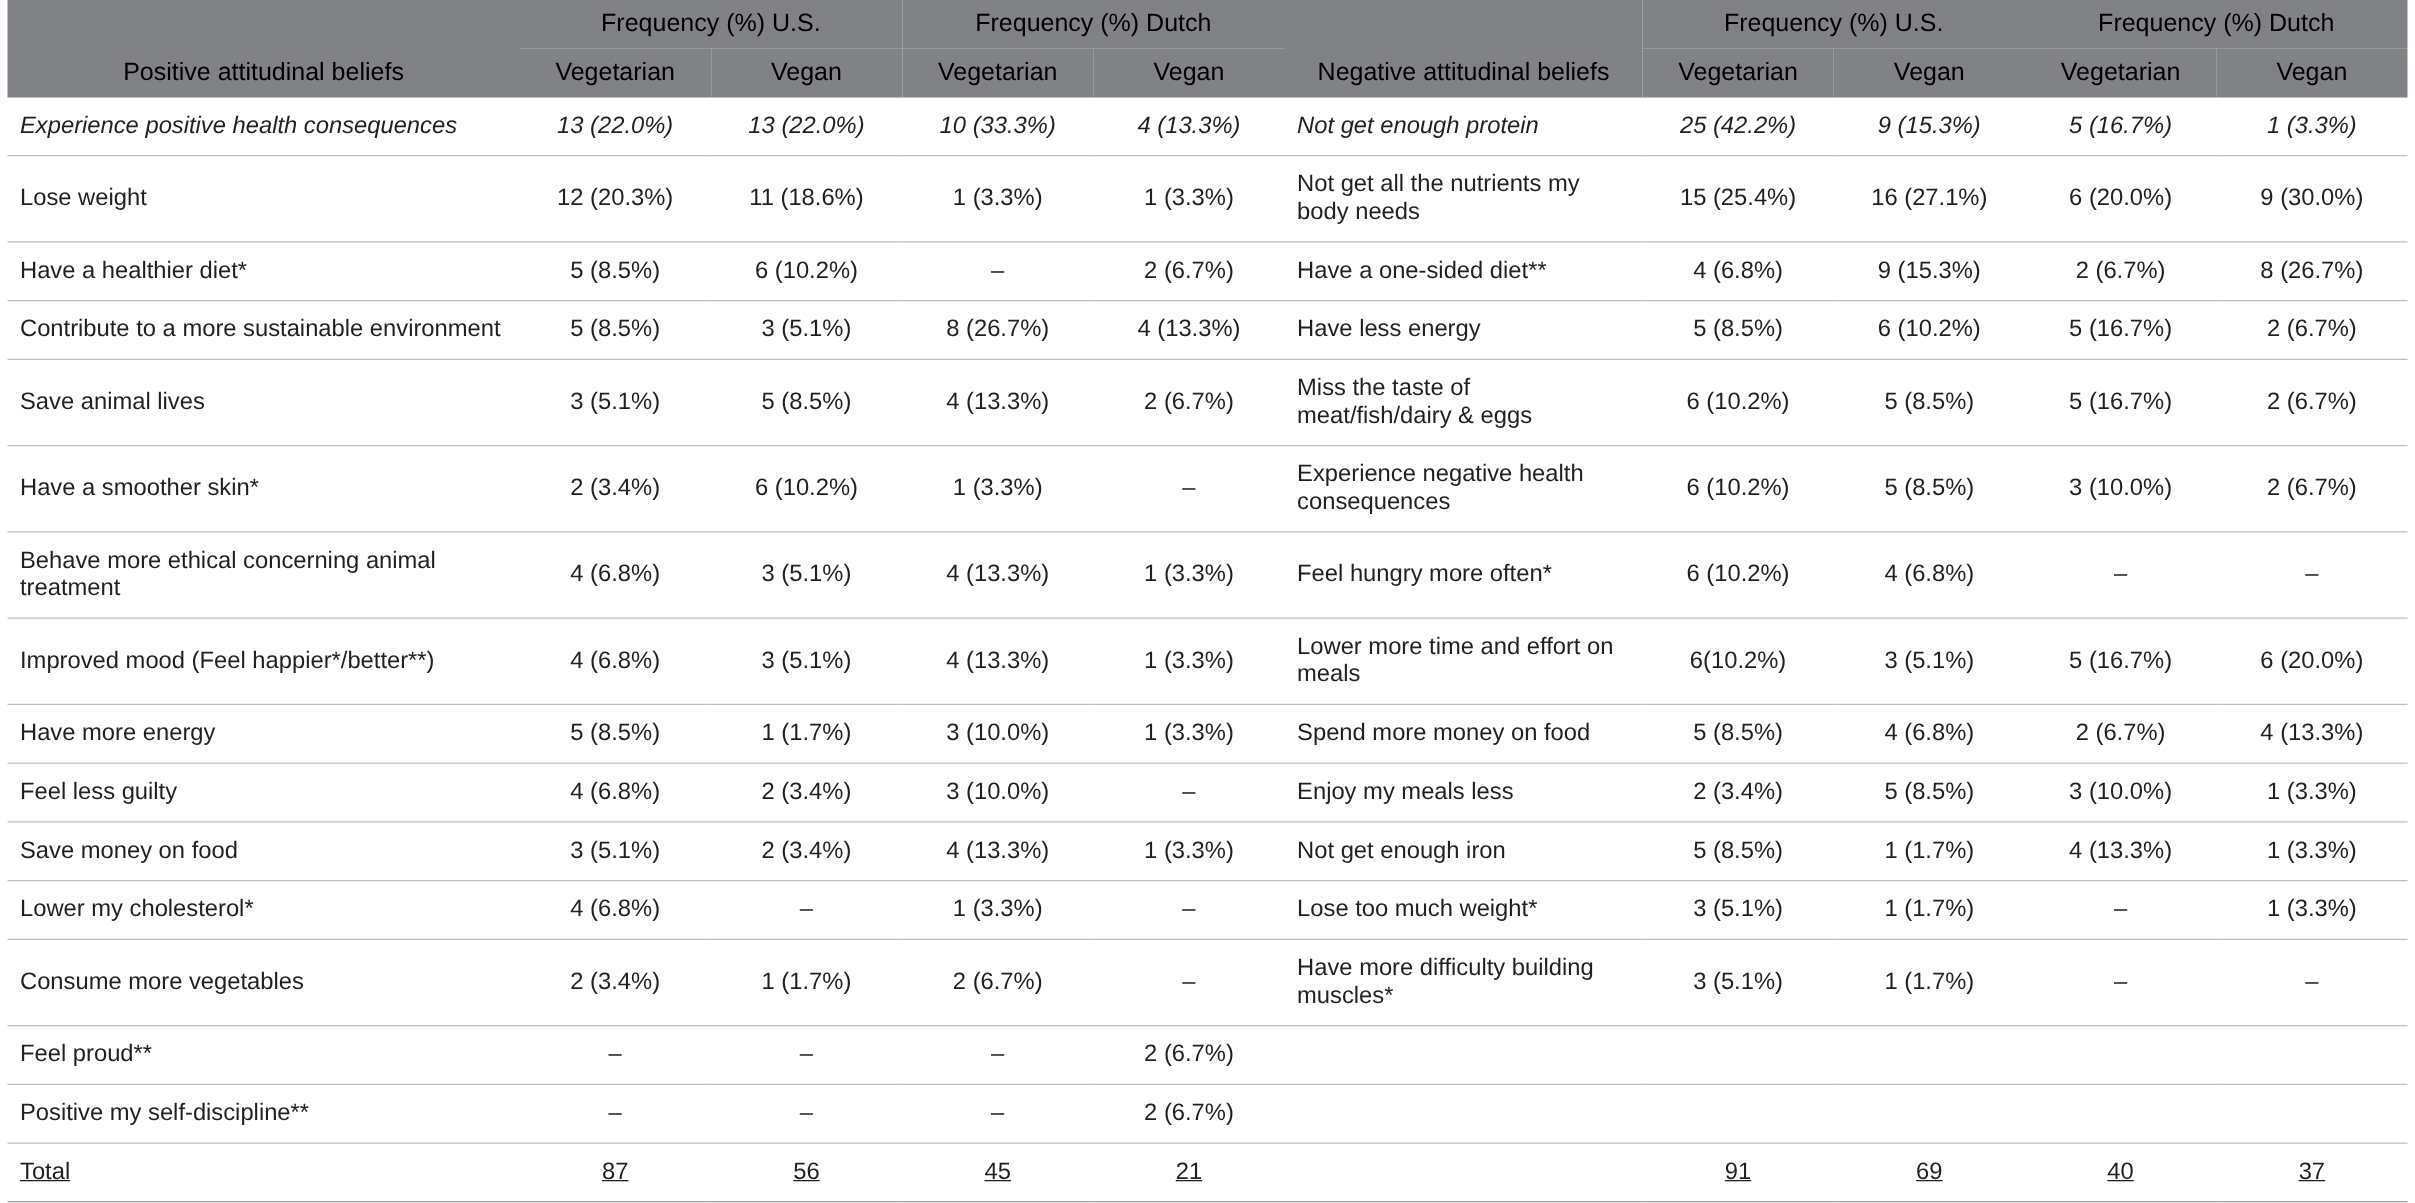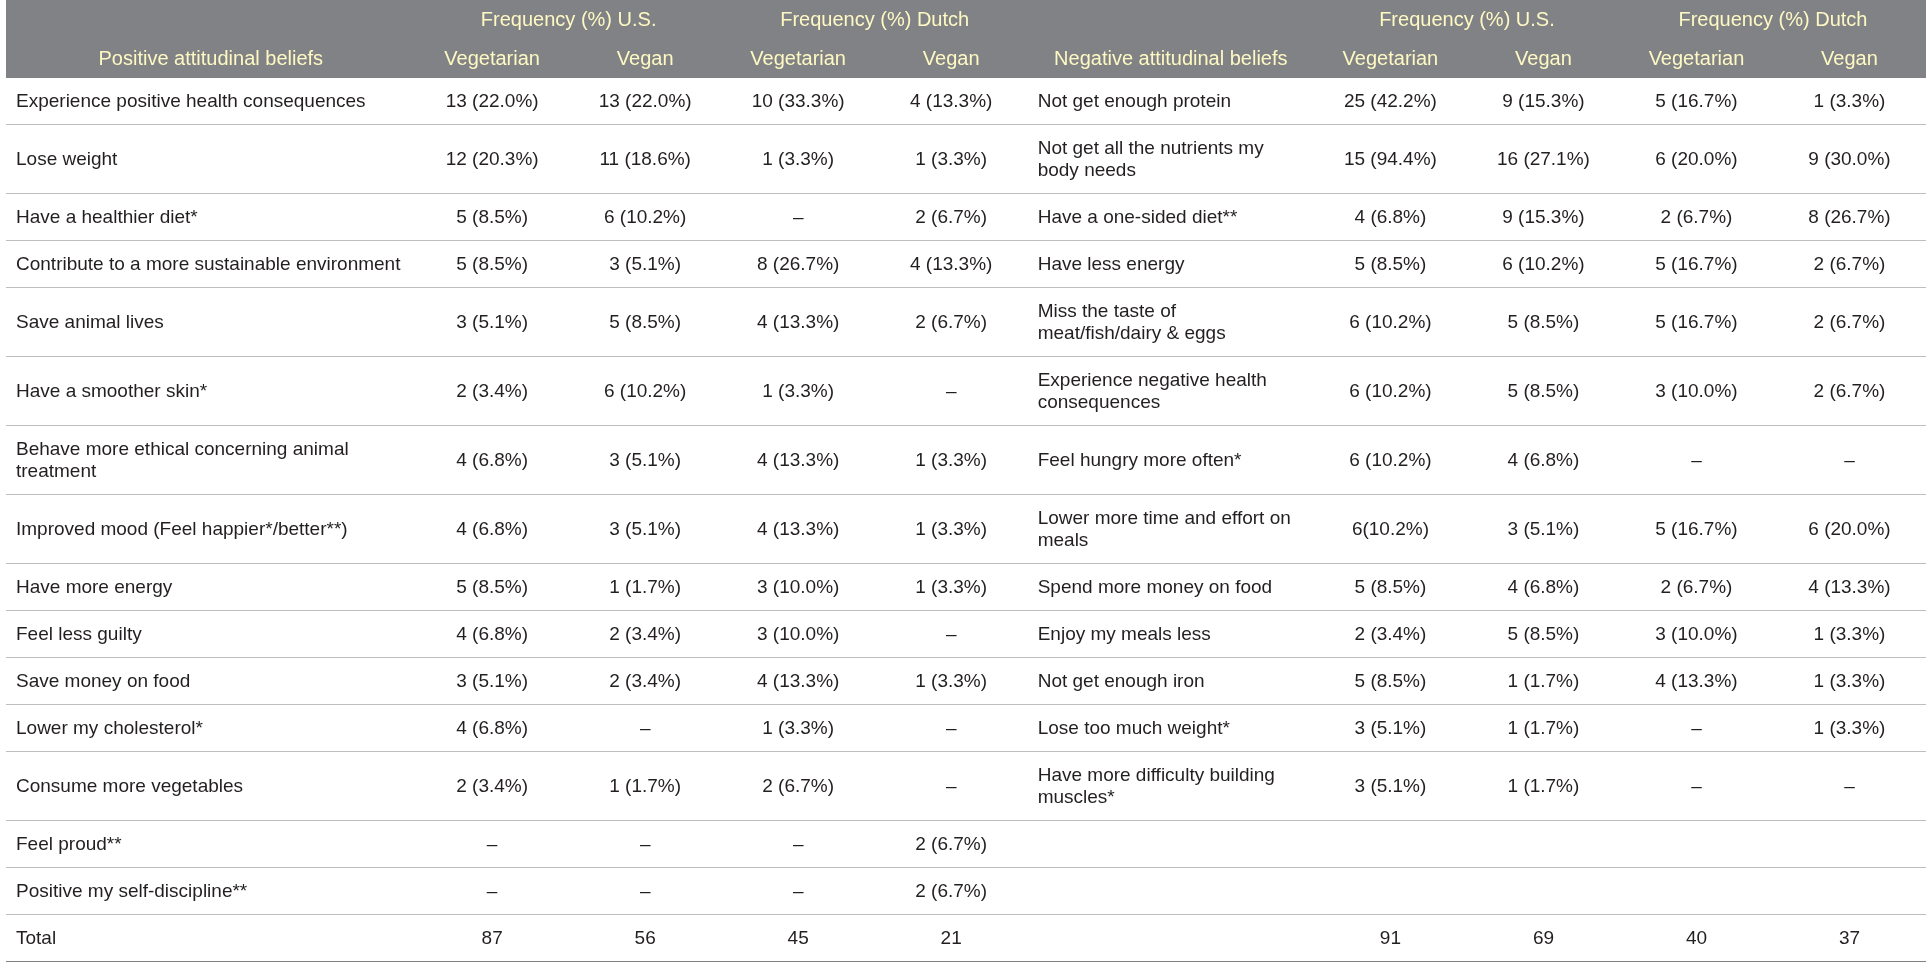--- a/index.html
+++ b/index.html
@@ -18,21 +18,21 @@
     padding: 0 6px;
   }
   table.matrix {
     border-collapse: collapse;
     width: 1920px;
     table-layout: fixed;
     font-size: 19px;
   }
   table.matrix thead th {
     background: #808285;
-    color: #fef9c3;
+    color: #000000;
     font-weight: normal;
     font-size: 20px;
     padding: 8px 10px;
     vertical-align: bottom;
     text-align: center;
     border: none;
   }
   thead th.grouphead {
     border-bottom: 1px solid #ffffff;
     padding-top: 12px;
@@ -55,23 +55,25 @@
     text-align: left;
   }
   tbody td.num {
     text-align: center;
   }
   tbody td.empty {
     border-bottom: 1px solid #bcbec0;
   }
   tbody tr.total td {
     border-bottom: 1px solid #808285;
+    text-decoration: underline;
   }
   tbody tr:first-child td {
     border-top: none;
+    font-style: italic;
   }
   col.c-label { width: 332px; }
   col.c-num { width: 124px; }
   col.c-label2 { width: 232px; }
 </style>
 </head>
 <body>
 
 <div class="table-wrap">
   <table class="matrix">
@@ -124,21 +126,21 @@
         <td class="num">5 (16.7%)</td>
         <td class="num">1 (3.3%)</td>
       </tr>
       <tr>
         <td class="label">Lose weight</td>
         <td class="num">12 (20.3%)</td>
         <td class="num">11 (18.6%)</td>
         <td class="num">1 (3.3%)</td>
         <td class="num">1 (3.3%)</td>
         <td class="label">Not get all the nutrients my body needs</td>
-        <td class="num">15 (94.4%)</td>
+        <td class="num">15 (25.4%)</td>
         <td class="num">16 (27.1%)</td>
         <td class="num">6 (20.0%)</td>
         <td class="num">9 (30.0%)</td>
       </tr>
       <tr>
         <td class="label">Have a healthier diet*</td>
         <td class="num">5 (8.5%)</td>
         <td class="num">6 (10.2%)</td>
         <td class="num">–</td>
         <td class="num">2 (6.7%)</td>

